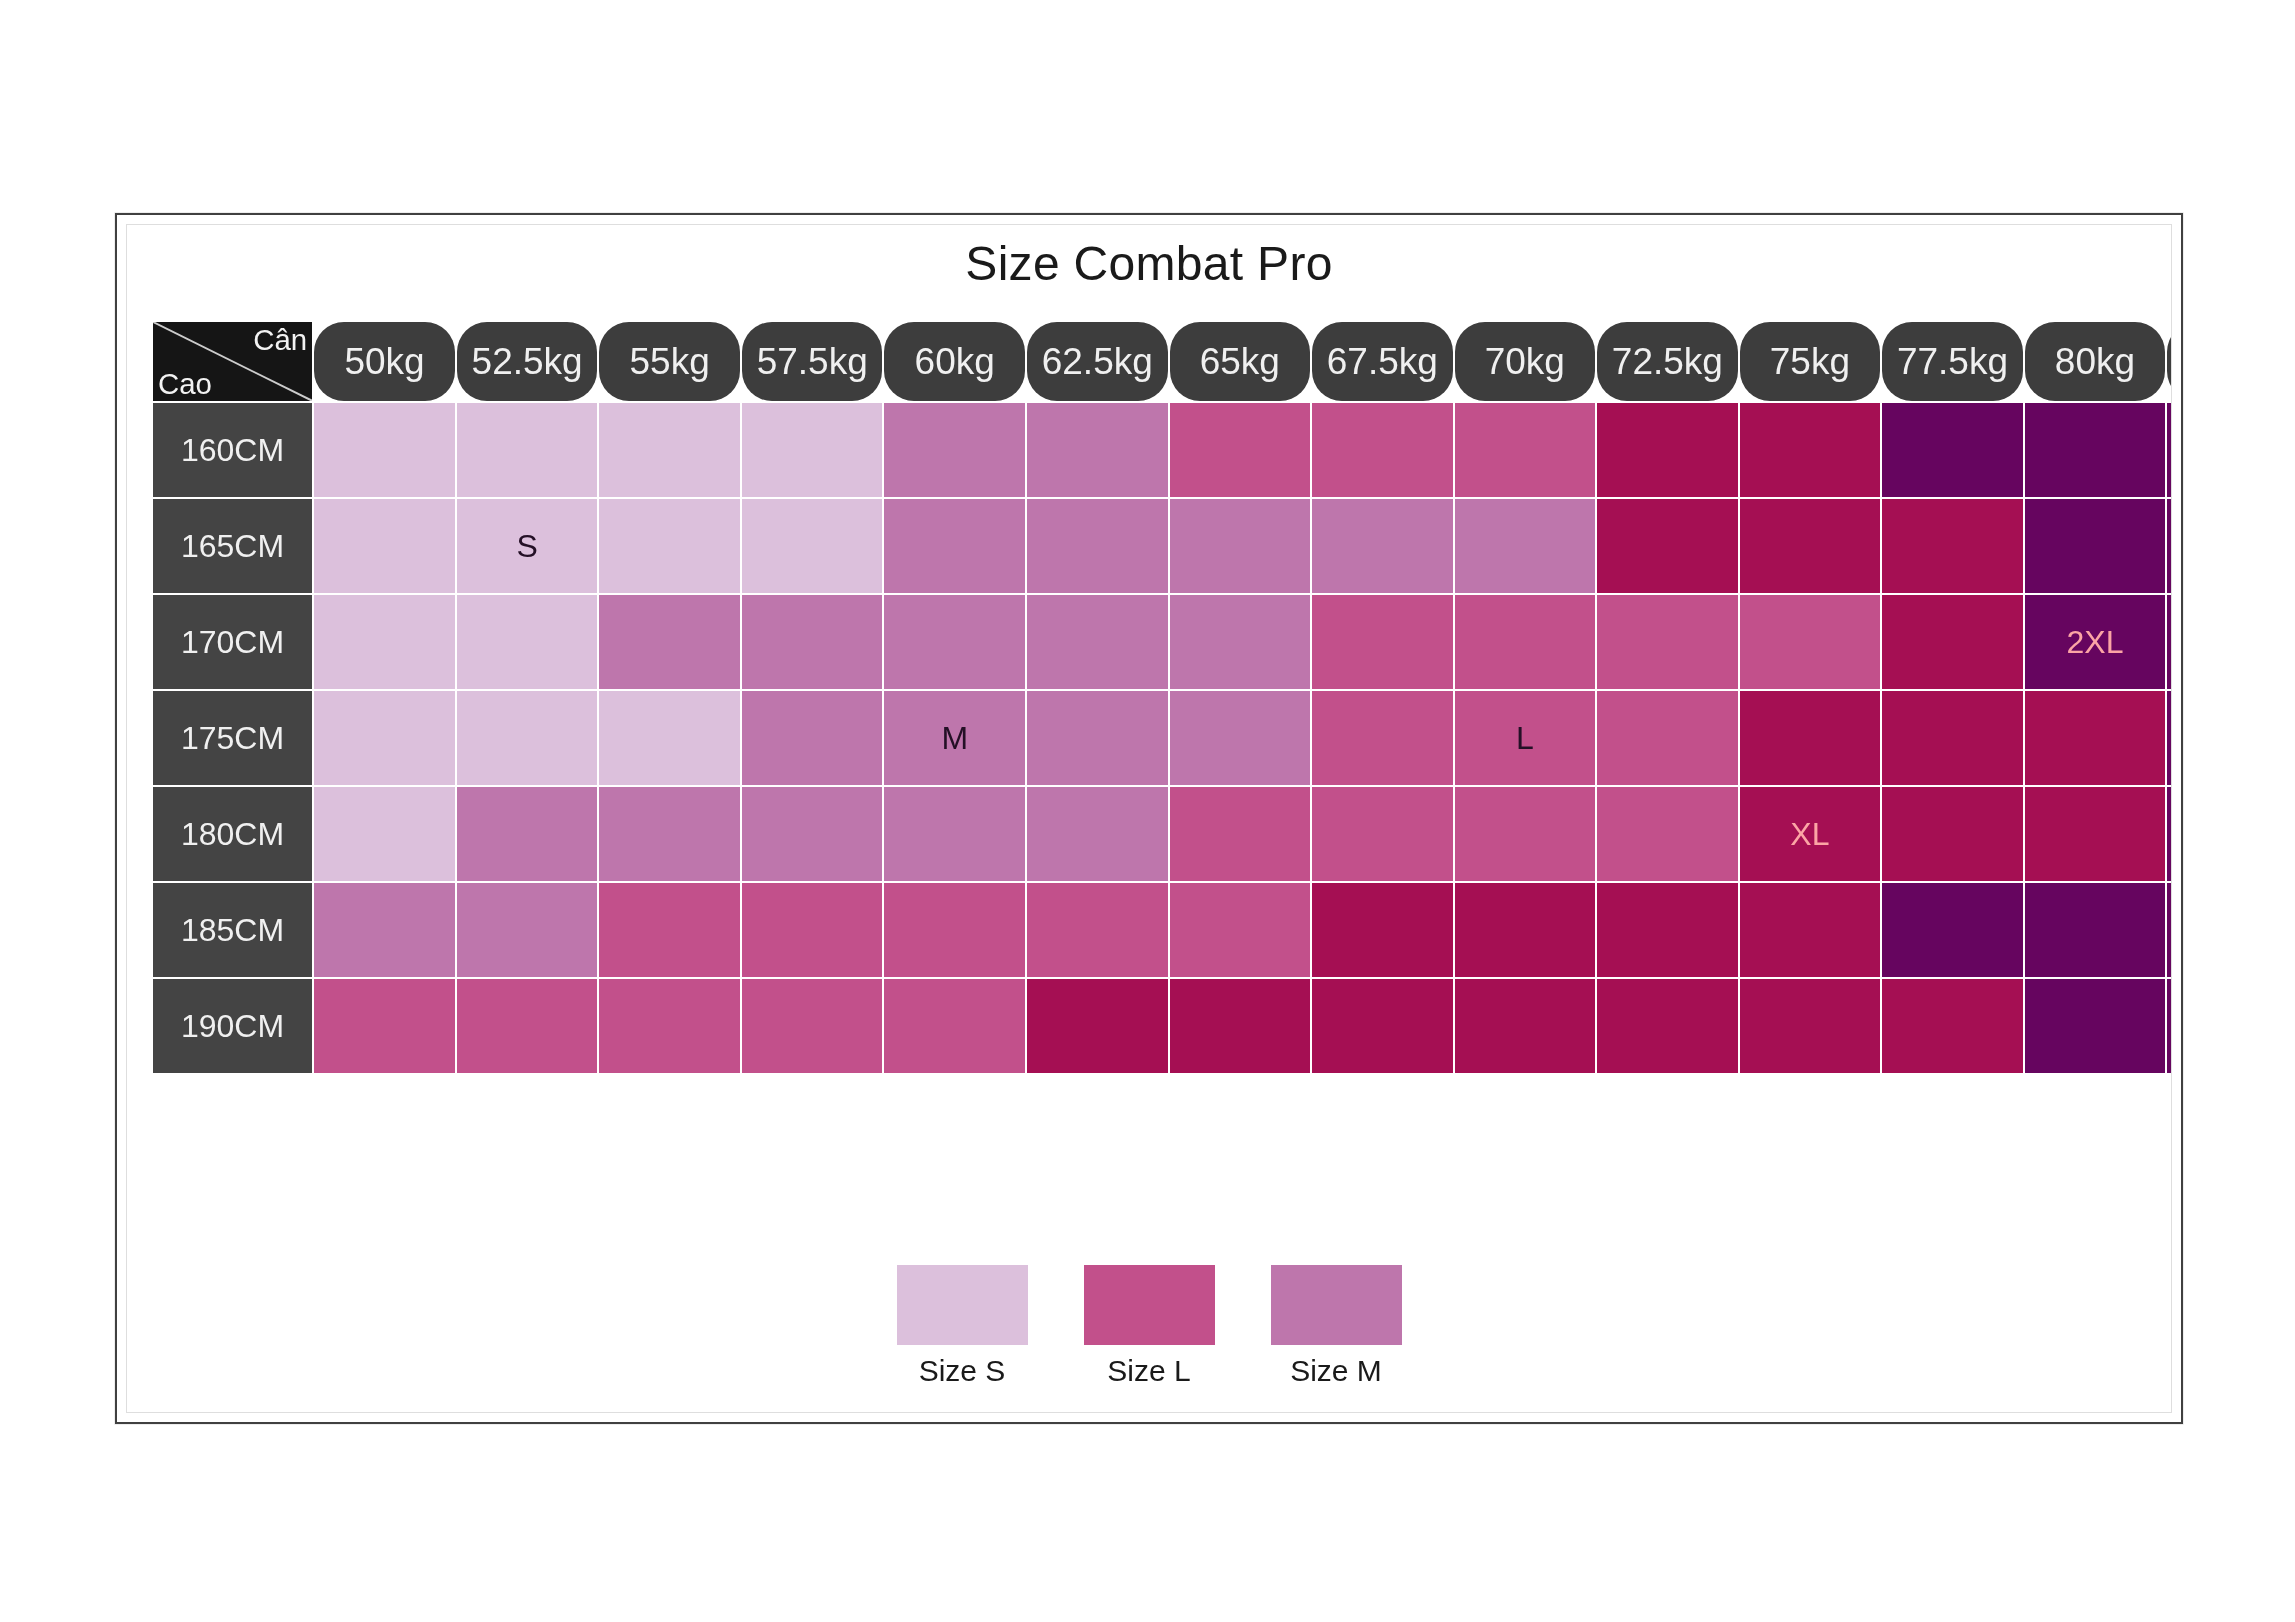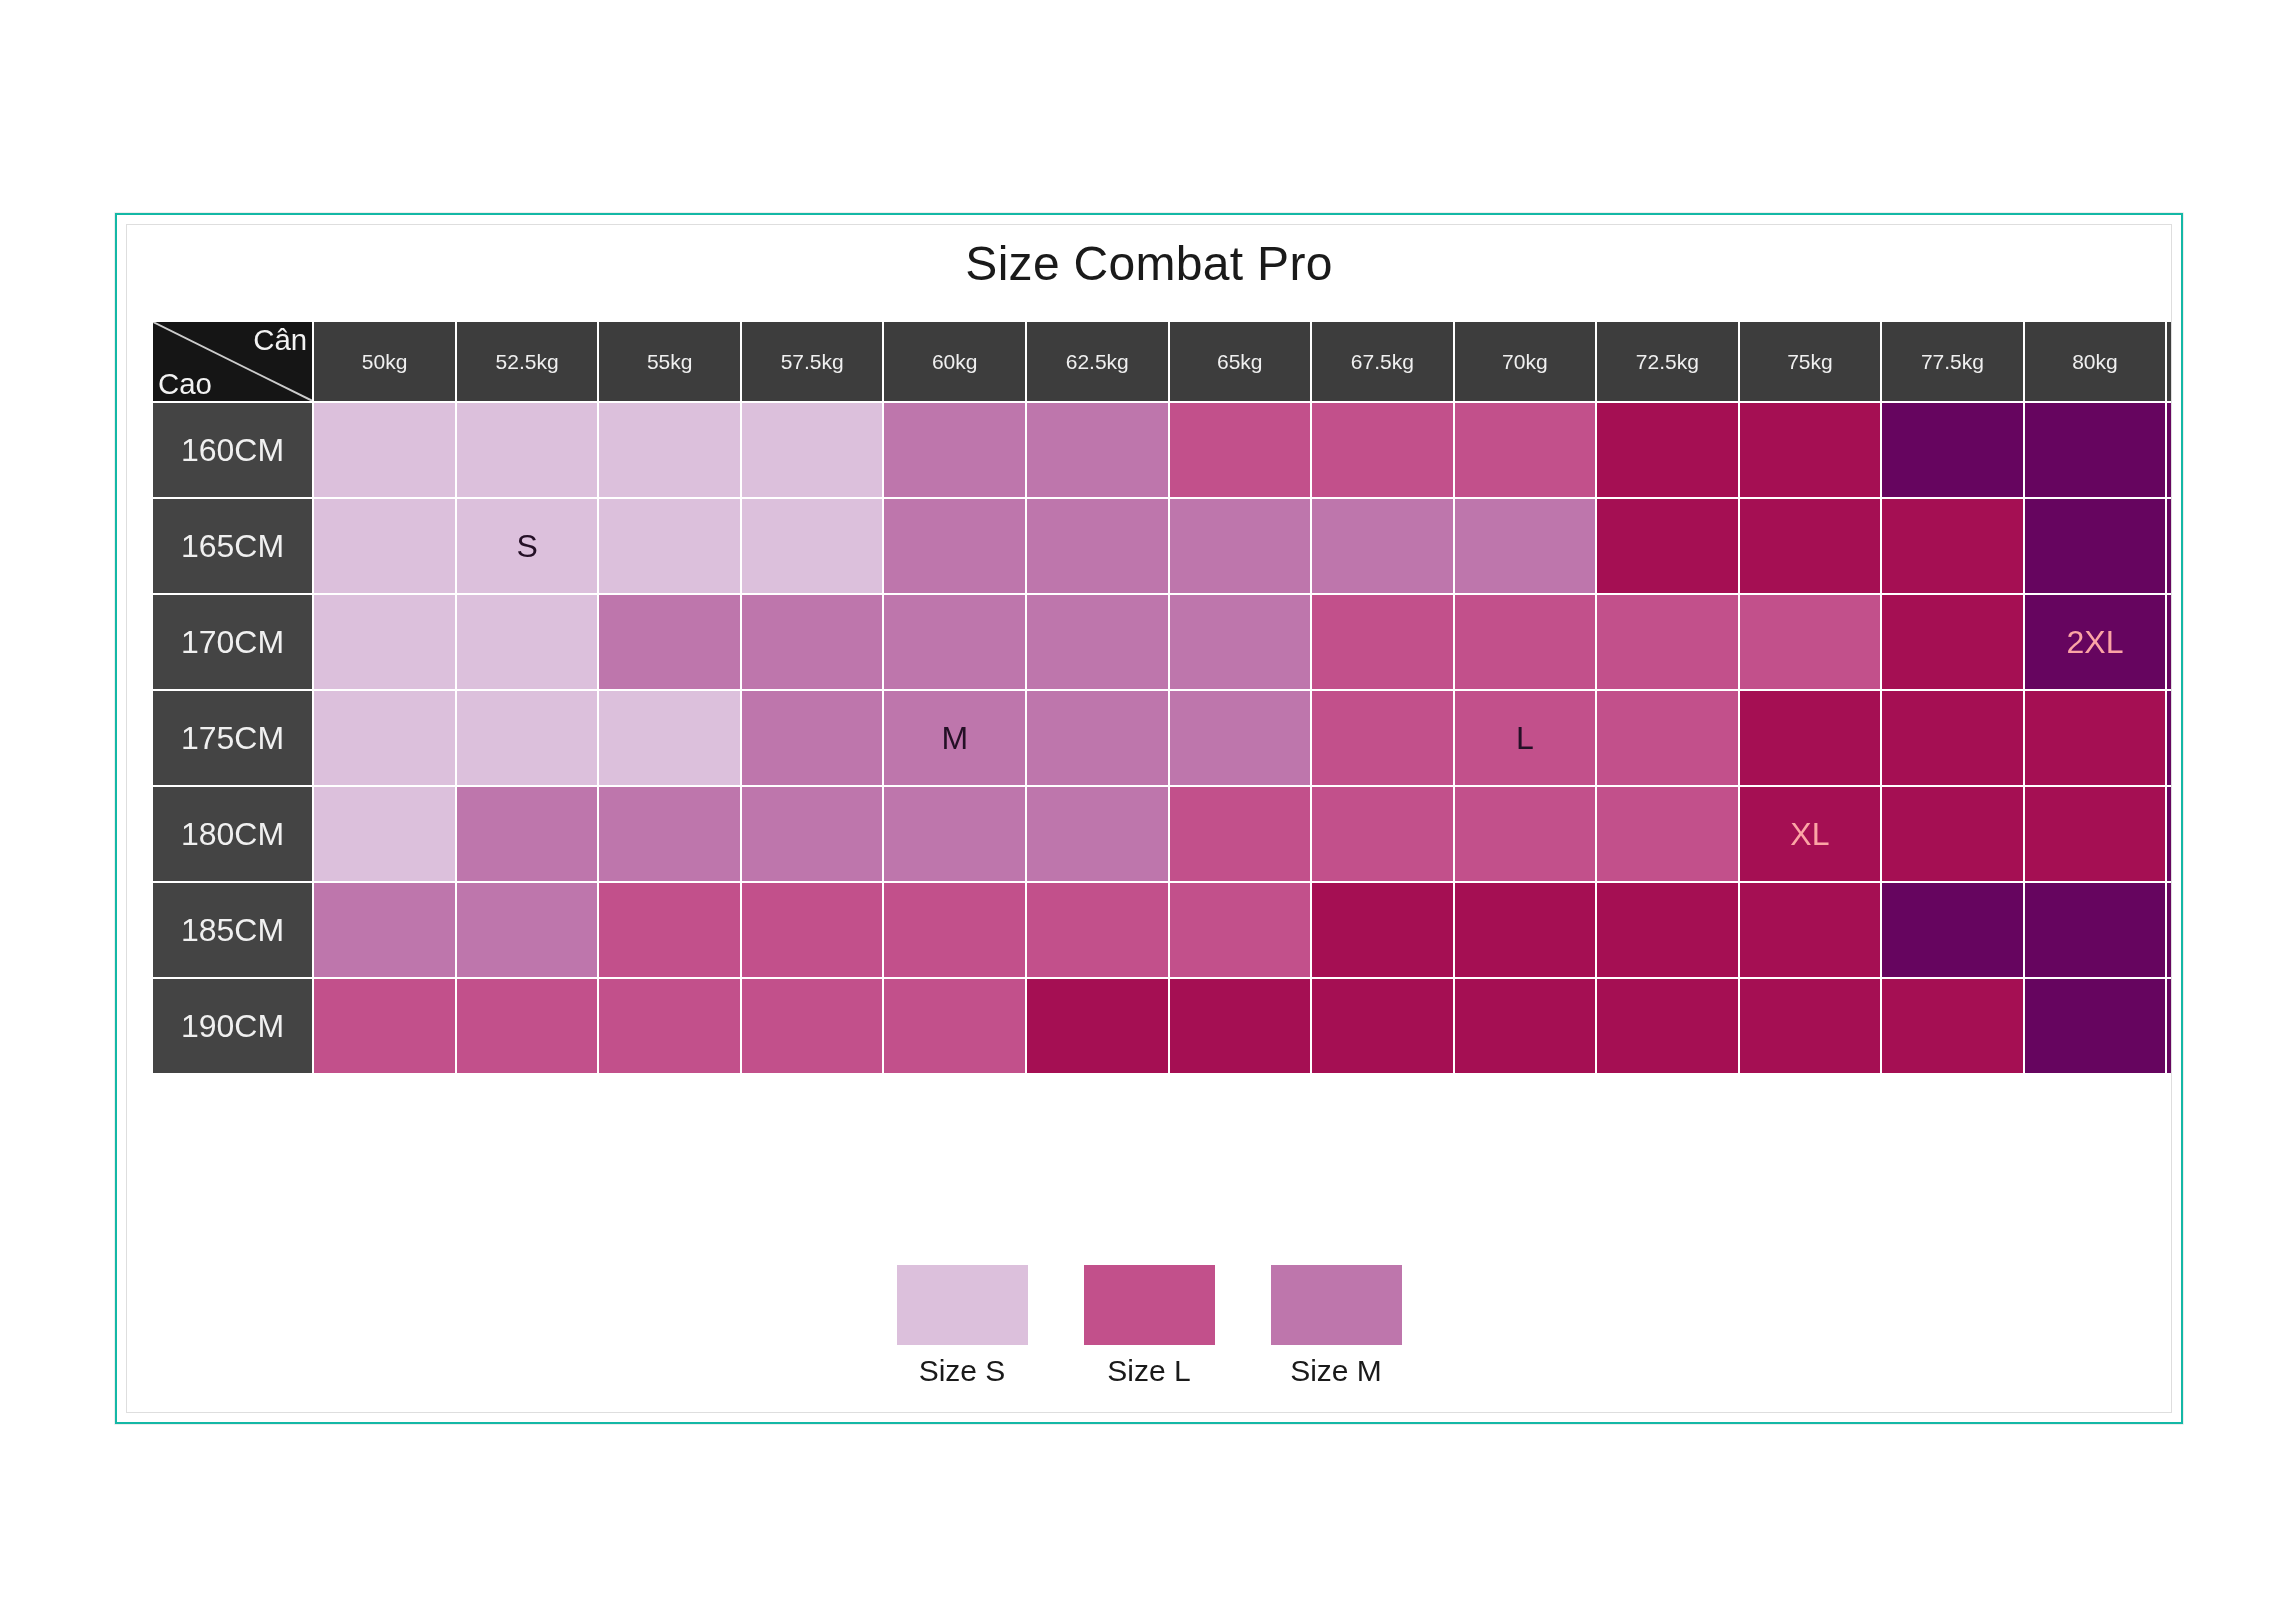--- a/index.html
+++ b/index.html
@@ -15,21 +15,21 @@
   }
 
   
   #frame {
     position: absolute;
     left: 115px;
     top: 213px;
     width: 2068px;
     height: 1211px;
     background: #ffffff;
-    border: 2px solid #14b8a6;
+    border: 2px solid #404040;
     box-sizing: border-box;
     box-shadow: 0 0 0 0.7px #e6e6e6;
   }
   #card {
     position: absolute;
     left: 9.2px;
     top: 9.2px;
     right: 9.2px;
     bottom: 9.2px;
     background: #ffffff;
@@ -100,27 +100,28 @@
     color: #f2f2f2;
     font-size: 29.4px;
     font-weight: 400;
     line-height: 1;
   }
 
   
   th.wcol {
     background: #3d3d3d;
     color: #f0f0f0;
-    font-size: 21px;
+    font-size: 37px;
     font-weight: 400;
     height: 79px;
     text-align: center;
     vertical-align: middle;
     white-space: nowrap;
     width: 133px;
+    border-radius: 30px;
   }
 
   
   th.hrow {
     background: #444444;
     color: #f0f0f0;
     font-size: 32px;
     font-weight: 400;
     height: 94px;
     text-align: center;

